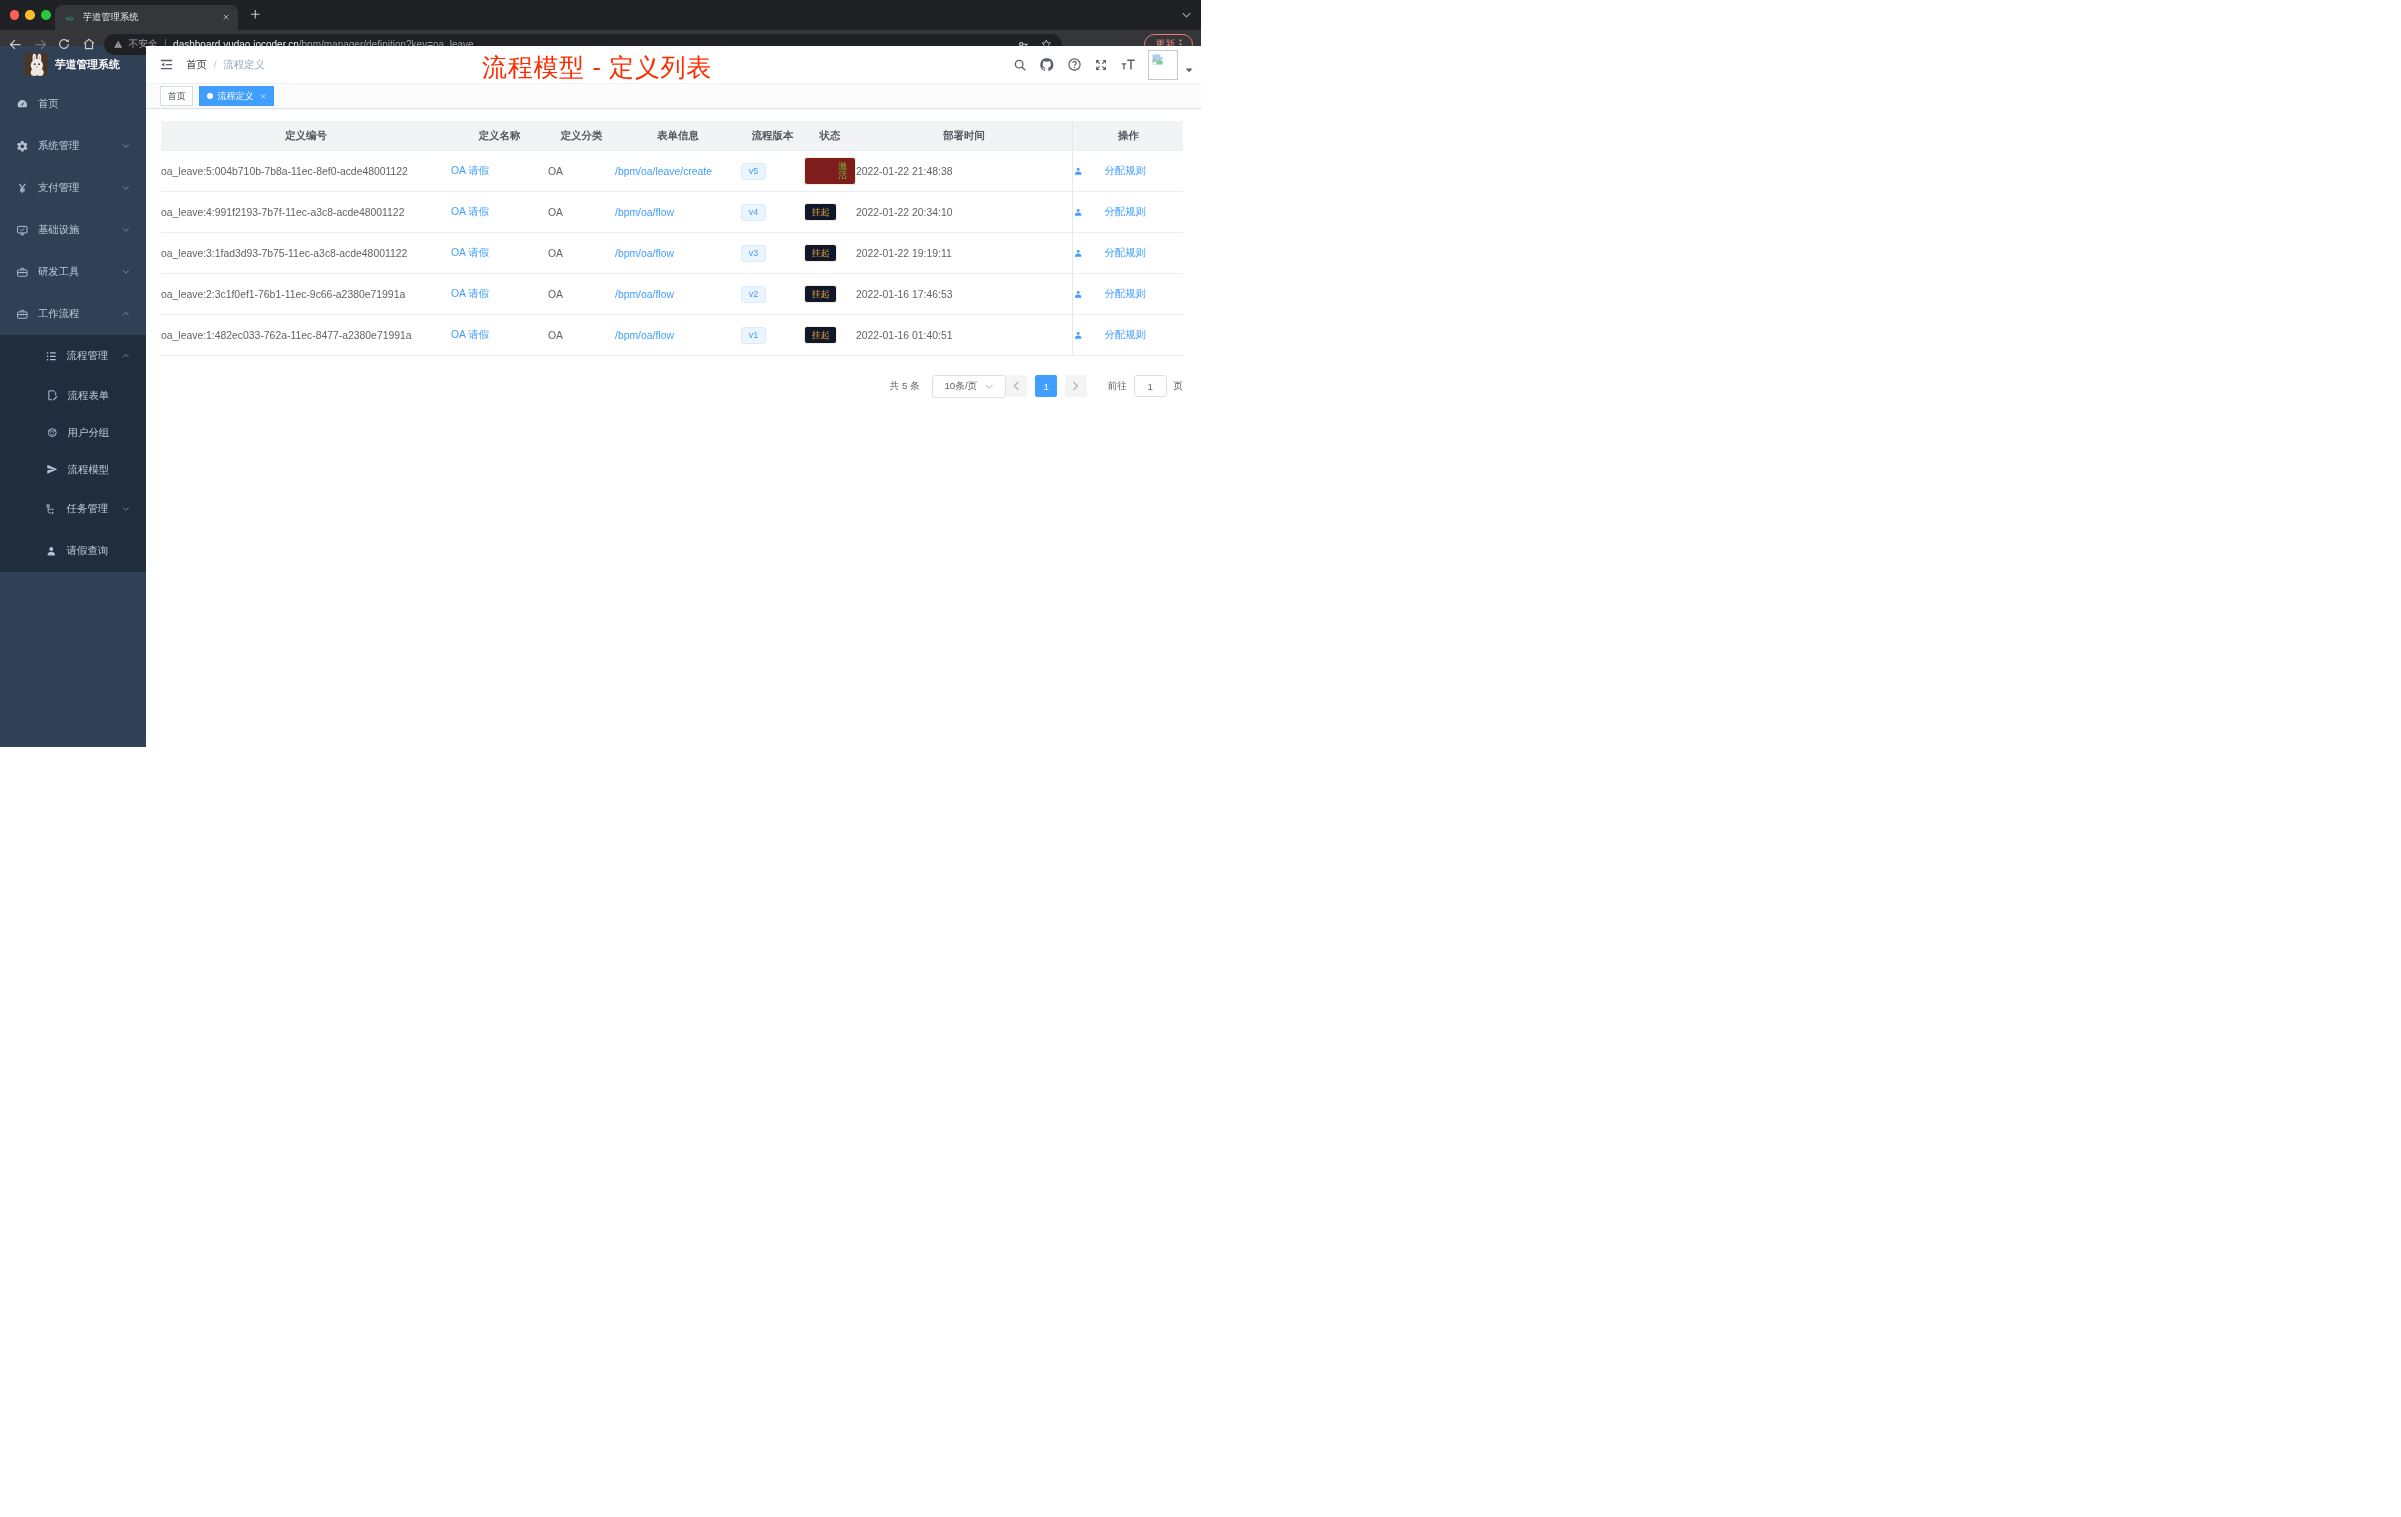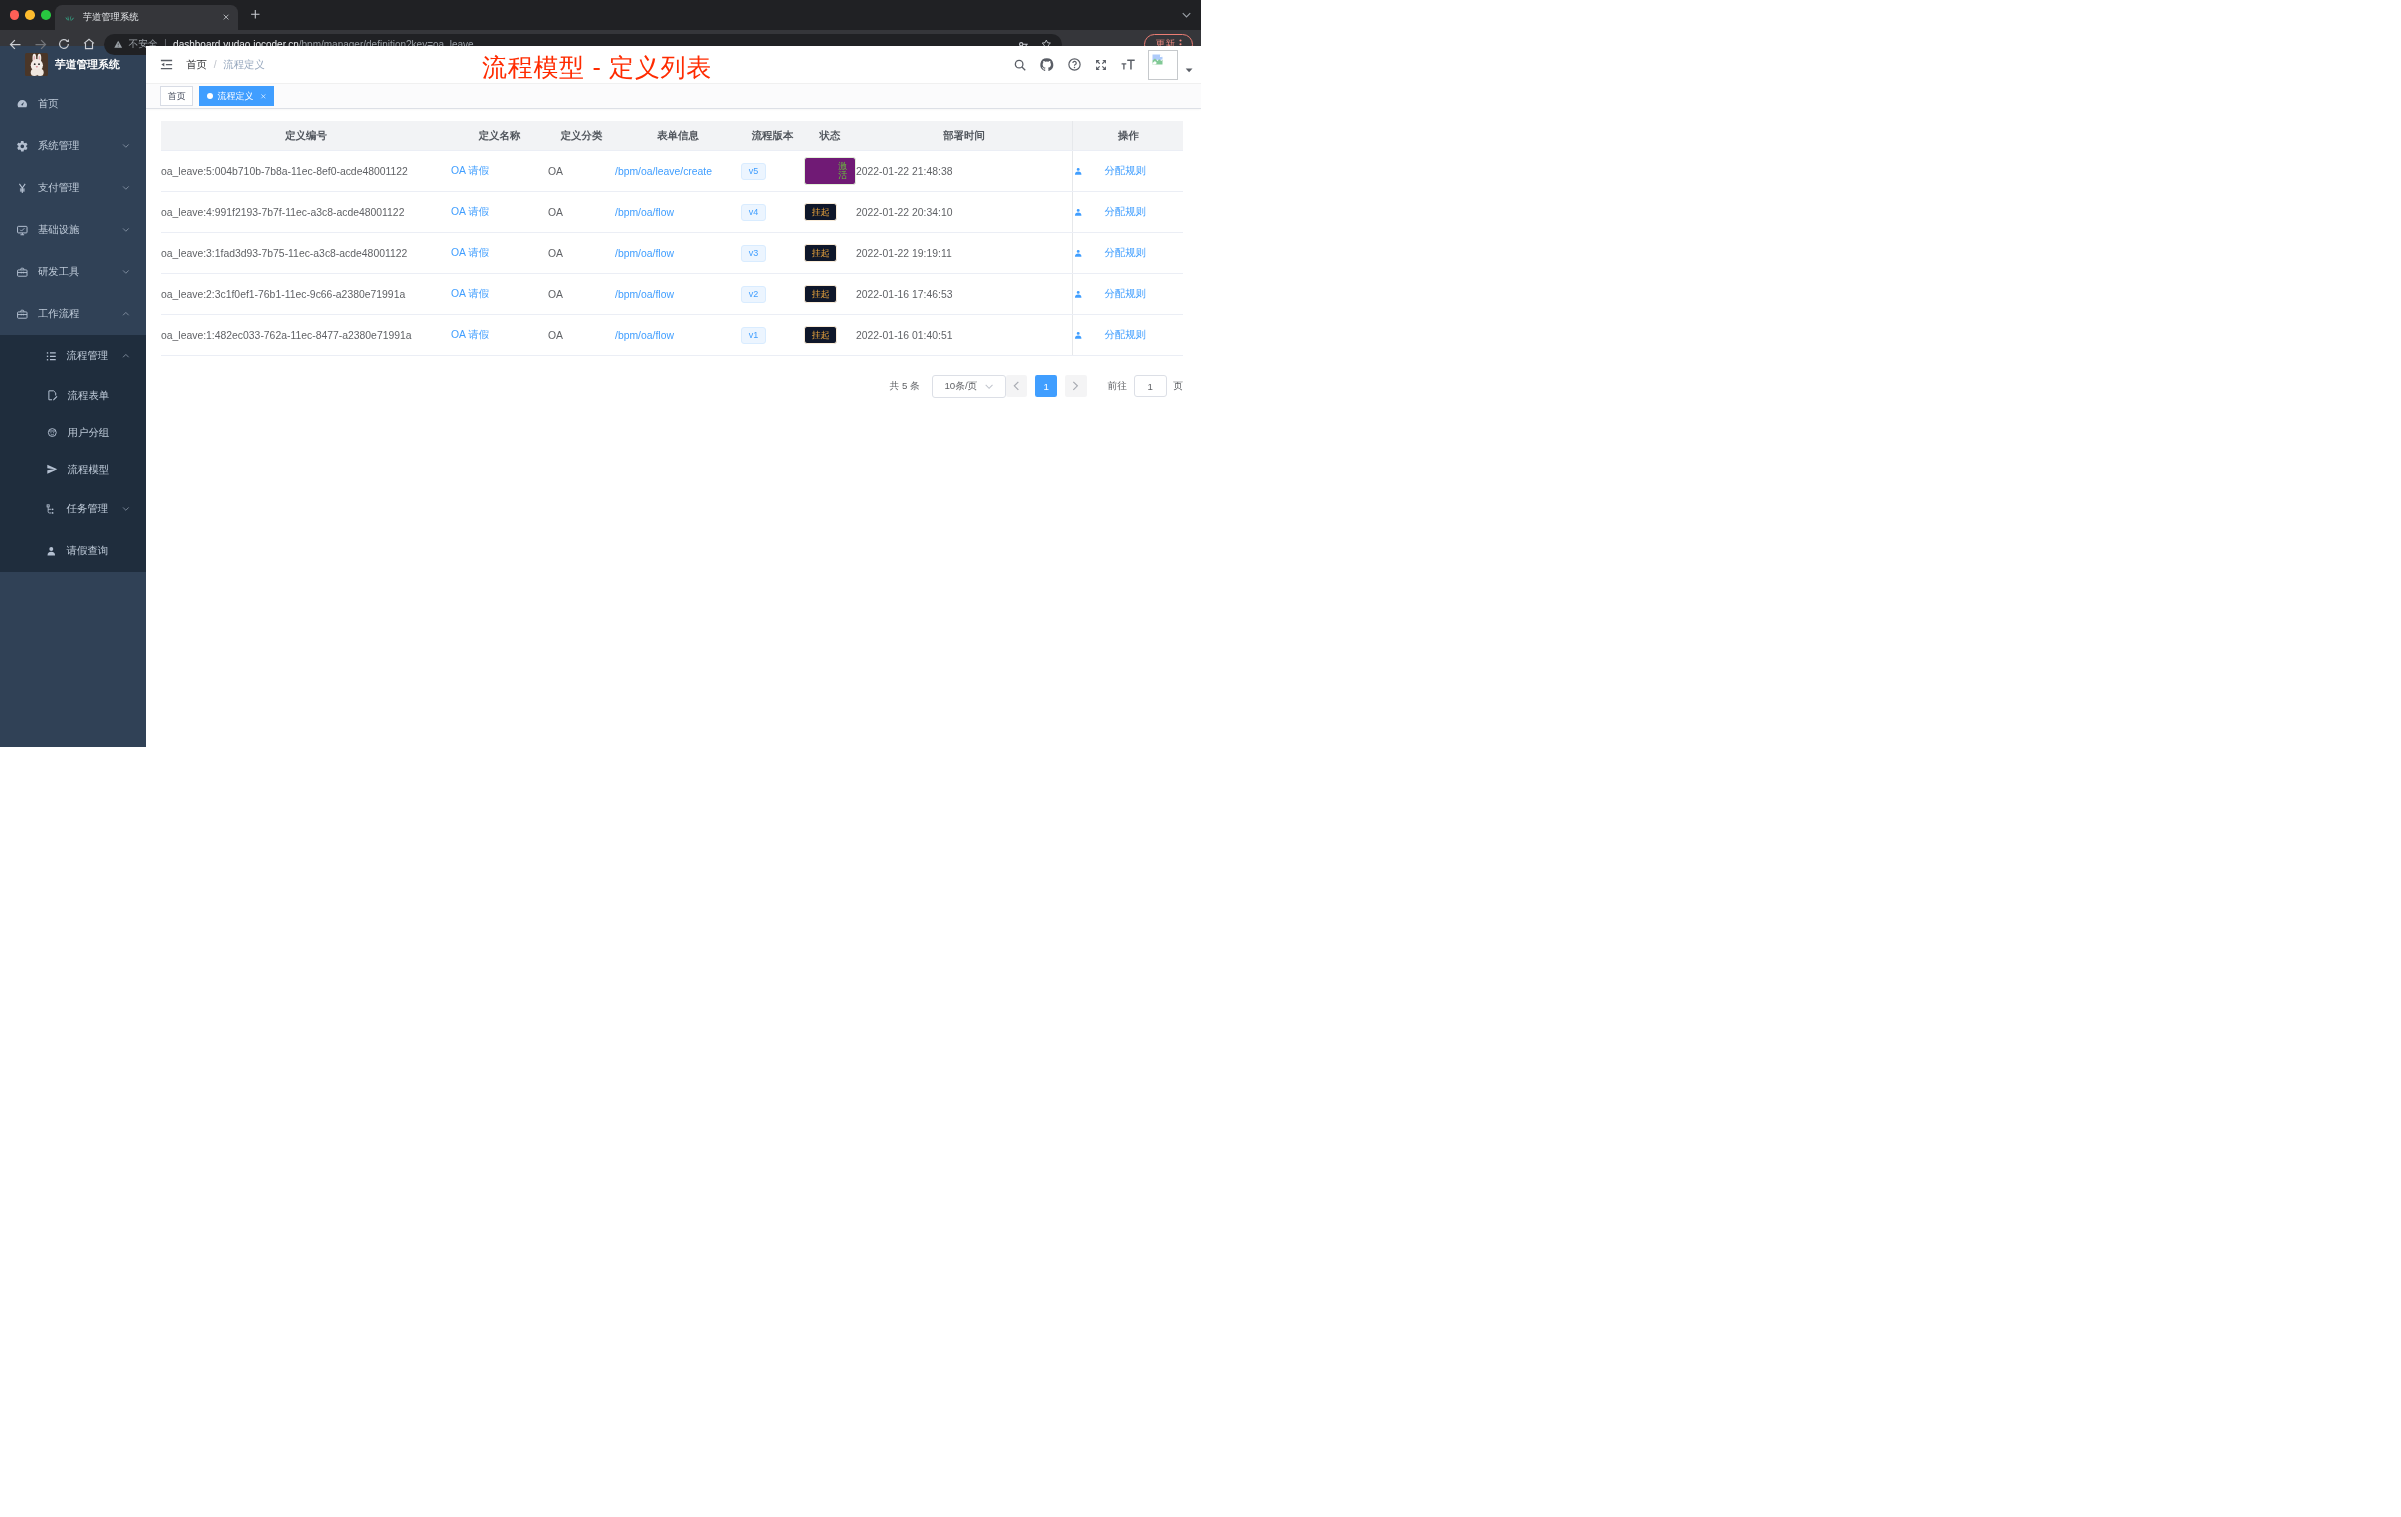--- a/index.html
+++ b/index.html
@@ -87,21 +87,21 @@
   .thead, .trow { display:grid; grid-template-columns:290px 97px 67px 126px 63px 52px 216px 112px; align-items:stretch; }
   .thead { height:30px; background:#f2f3f5; border-bottom:0.7px solid #ebeef5; }
   .th { display:flex; align-items:center; justify-content:center; color:#51565d; font-weight:bold; font-size:10.4px; }
   .trow { height:41px; border-bottom:0.7px solid #ebeef5; background:#fff; }
   .td { display:flex; align-items:center; justify-content:flex-start; text-align:center; }
   .th:last-child, .td:last-child { border-left:0.7px solid #e6e8eb; }
   .cell-link { color:#409eff; cursor:pointer; }
   .vtag { display:inline-block; padding:3px 6.7px; border-radius:3px; background:#ecf5ff;
           border:0.7px solid #d9ecff; color:#409eff; font-size:9px; line-height:1; cursor:pointer; }
   .stag { display:inline-block; padding:3.7px 6.7px; border-radius:3px; font-size:9px; line-height:1; }
-  .stag.success { background:#701a75; border:0.7px solid #e1f3d8; color:#67c23a;padding-left:32px; }
+  .stag.success { background:#7f1d1d; border:0.7px solid #e1f3d8; color:#67c23a;padding-left:32px; }
   .stag.warning { background:#0f172a; border:0.7px solid #faecd8; color:#e6a23c; }
   .action-link { display:inline-flex; align-items:center; gap:21px; color:#409eff; cursor:pointer; }
 
   
   .pagination { width:1022px; margin-top:18.6px; display:flex; align-items:center; justify-content:flex-end; }
   .pg-total { font-size:9.7px; color:#606266; margin-right:12px; }
   .pg-select { width:74px; height:23px; border:0.7px solid #dcdfe6; border-radius:3px; background:#fff;
                display:flex; align-items:center; justify-content:center; gap:7.4px; color:#606266; font-size:9.7px;
                margin-right:0; cursor:pointer; }
   .pg-select .sel-caret { color:#c0c4cc; }

